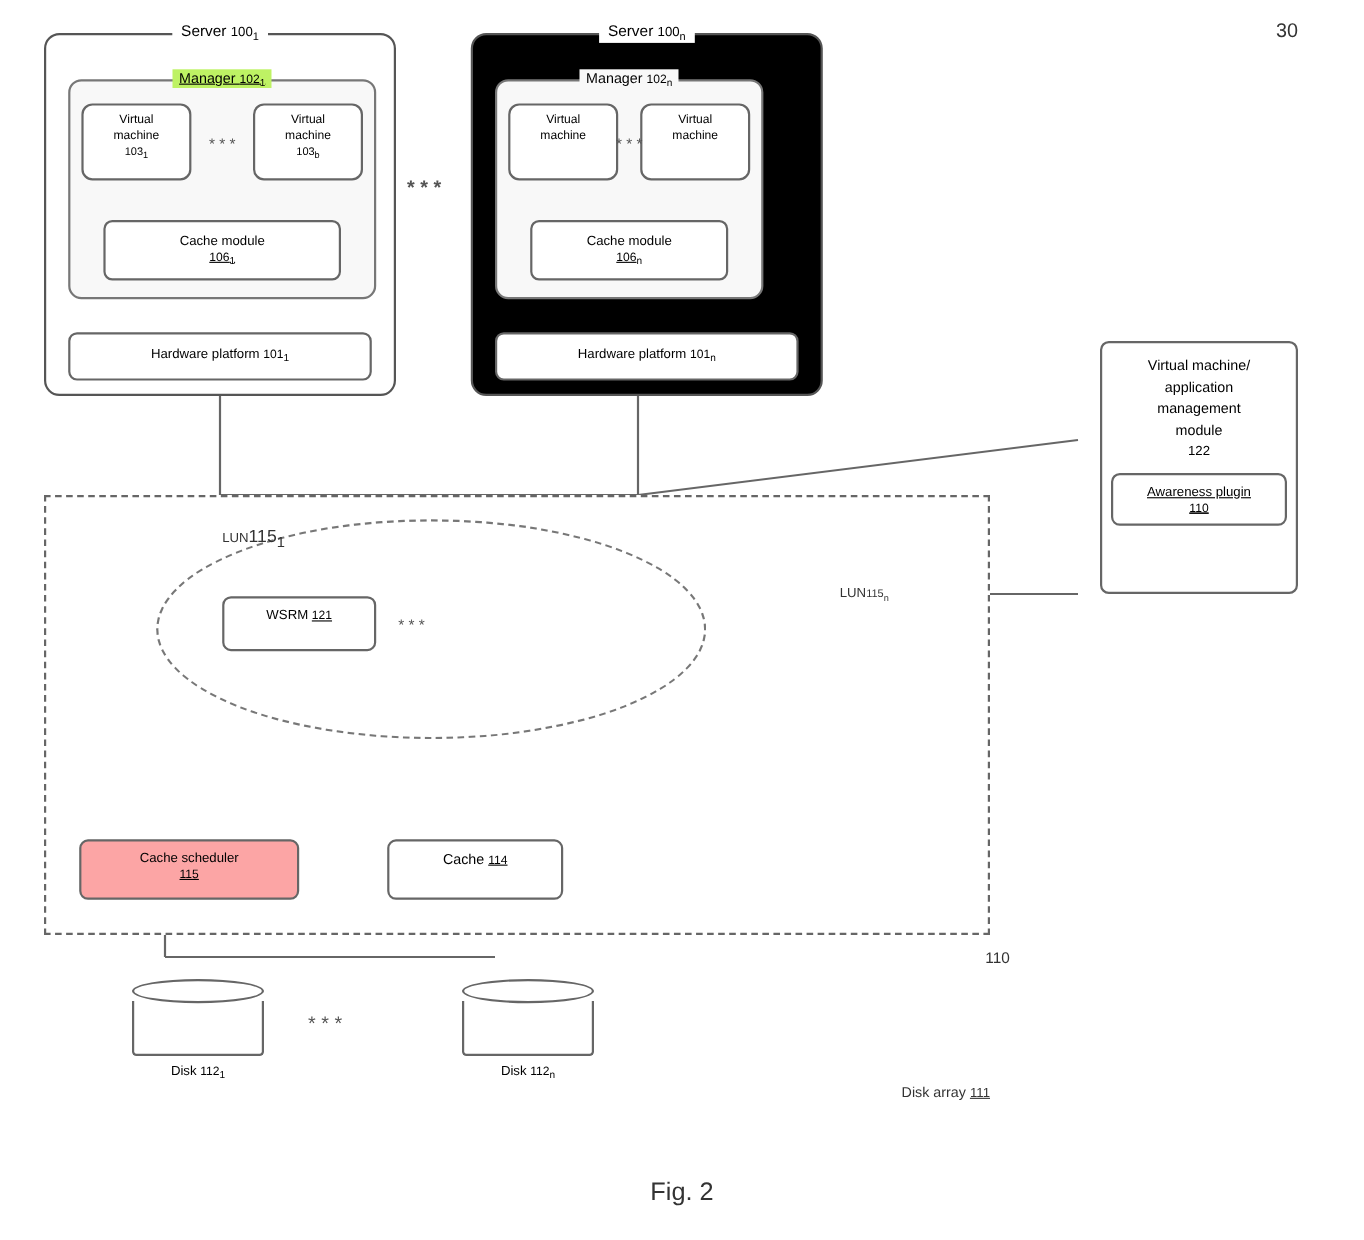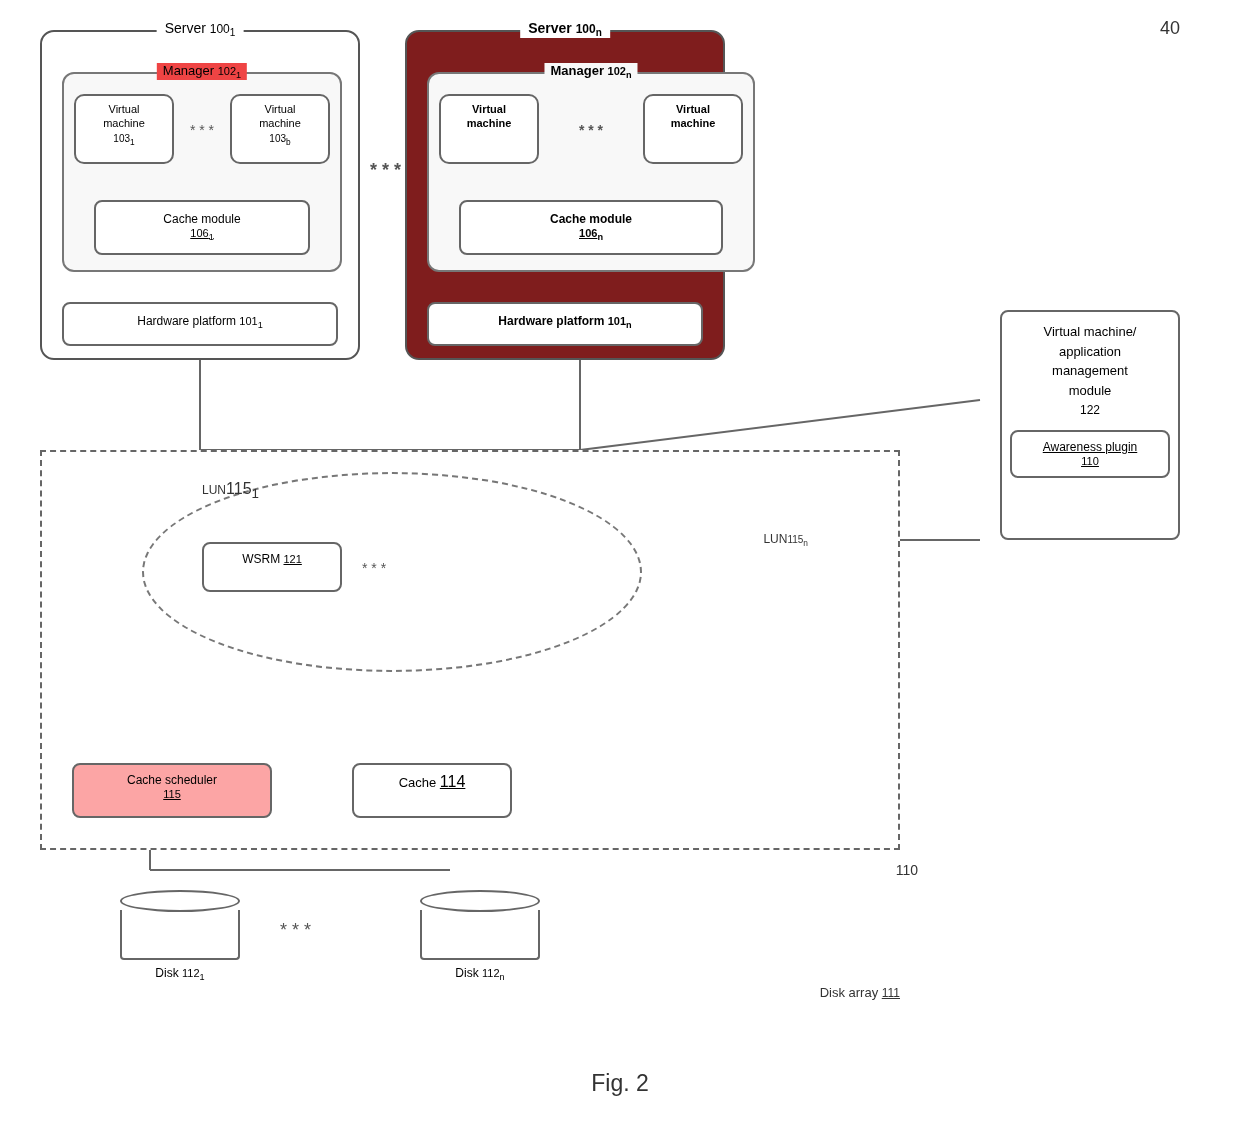--- a/index.html
+++ b/index.html
@@ -48,46 +48,45 @@
       height: 330px;
       border: 2.5px solid #555;
       border-radius: 14px;
       background: #fff;
     }
 
     
     .server-b {
       position: absolute;
       top: 30px;
-      left: 405px;
+      left: 428px;
       width: 320px;
       height: 330px;
       border: 2.5px solid #555;
       border-radius: 14px;
-      background: #7f1d1d;
-      font-weight: bold;
+      background: #000000;
     }
 
     
     .manager-a {
       position: absolute;
       top: 40px;
       left: 20px;
       width: 280px;
       height: 200px;
       border: 2px solid #777;
       border-radius: 12px;
       background: #f8f8f8;
     }
 
     .manager-b {
       position: absolute;
       top: 40px;
       left: 20px;
-      width: 328px;
+      width: 244px;
       height: 200px;
       border: 2px solid #777;
       border-radius: 12px;
       background: #f8f8f8;
     }
 
     
     .vm-box {
       position: absolute;
       border: 2px solid #666;
@@ -208,29 +207,29 @@
 
     <line x1="580" y1="450" x2="980" y2="400" stroke="#666" stroke-width="2"></line>
 
     <line x1="980" y1="540" x2="900" y2="540" stroke="#666" stroke-width="2"></line>
 
     <line x1="150" y1="770" x2="150" y2="870" stroke="#666" stroke-width="2"></line>
 
     <line x1="150" y1="870" x2="450" y2="870" stroke="#666" stroke-width="2"></line>
   </svg>
 
-  <div class="diagram-number">40</div>
+  <div class="diagram-number">30</div>
 
   <div class="server-a">
     <div style="position:absolute;top:-12px;left:50%;transform:translateX(-50%);background:#fff;padding:0 8px;font-size:14px;white-space:nowrap;">
       Server <span style="font-size:12px;">100<sub>1</sub></span>
     </div>
 
     <div class="manager-a">
-      <div style="position:absolute;top:-11px;left:50%;transform:translateX(-50%);background:#ef4444;padding:0 6px;font-size:13px;white-space:nowrap;">
+      <div style="position:absolute;top:-11px;left:50%;transform:translateX(-50%);background:#bef264;padding:0 6px;font-size:13px;white-space:nowrap;text-decoration:underline;">
         Manager <span style="font-size:11px;">102<sub>1</sub></span>
       </div>
 
       <div class="vm-box" style="top:20px;left:10px;width:100px;height:70px;">
         <div style="font-size:11px;line-height:1.3;">Virtual<br>machine<br><span style="font-size:10px;">103<sub>1</sub></span></div>
       </div>
 
       <div class="vm-box" style="top:20px;right:10px;width:100px;height:70px;">
         <div style="font-size:11px;line-height:1.3;">Virtual<br>machine<br><span style="font-size:10px;">103<sub>b</sub></span></div>
       </div>
@@ -311,21 +310,21 @@
       <div style="font-size:12px;">WSRM <span style="font-size:11px;text-decoration:underline;">121</span></div>
     </div>
 
     <div style="position:absolute;top:108px;left:320px;font-size:14px;color:#555;">* * *</div>
 
     <div style="position:absolute;bottom:30px;left:30px;width:200px;height:55px;border:2px solid #666;border-radius:8px;background:#fca5a5;text-align:center;padding-top:8px;">
       <div style="font-size:12px;">Cache scheduler<br><span style="text-decoration:underline;font-size:11px;">115</span></div>
     </div>
 
     <div style="position:absolute;bottom:30px;left:310px;width:160px;height:55px;border:2px solid #666;border-radius:8px;background:#fff;text-align:center;padding-top:8px;">
-      <div style="font-size:13px;">Cache <span style="font-size:16px;text-decoration:underline;">114</span></div>
+      <div style="font-size:13px;">Cache <span style="font-size:11px;text-decoration:underline;">114</span></div>
     </div>
 
   </div>
 
   <div style="position:absolute;top:880px;left:40px;width:860px;height:120px;">
 
     <div style="position:absolute;bottom:0px;right:0px;font-size:13px;color:#333;">Disk array <span style="font-size:12px;text-decoration:underline;">111</span></div>
 
     <div class="disk-cylinder" style="position:absolute;left:80px;top:10px;width:120px;">
       <div class="cylinder-top"></div>

